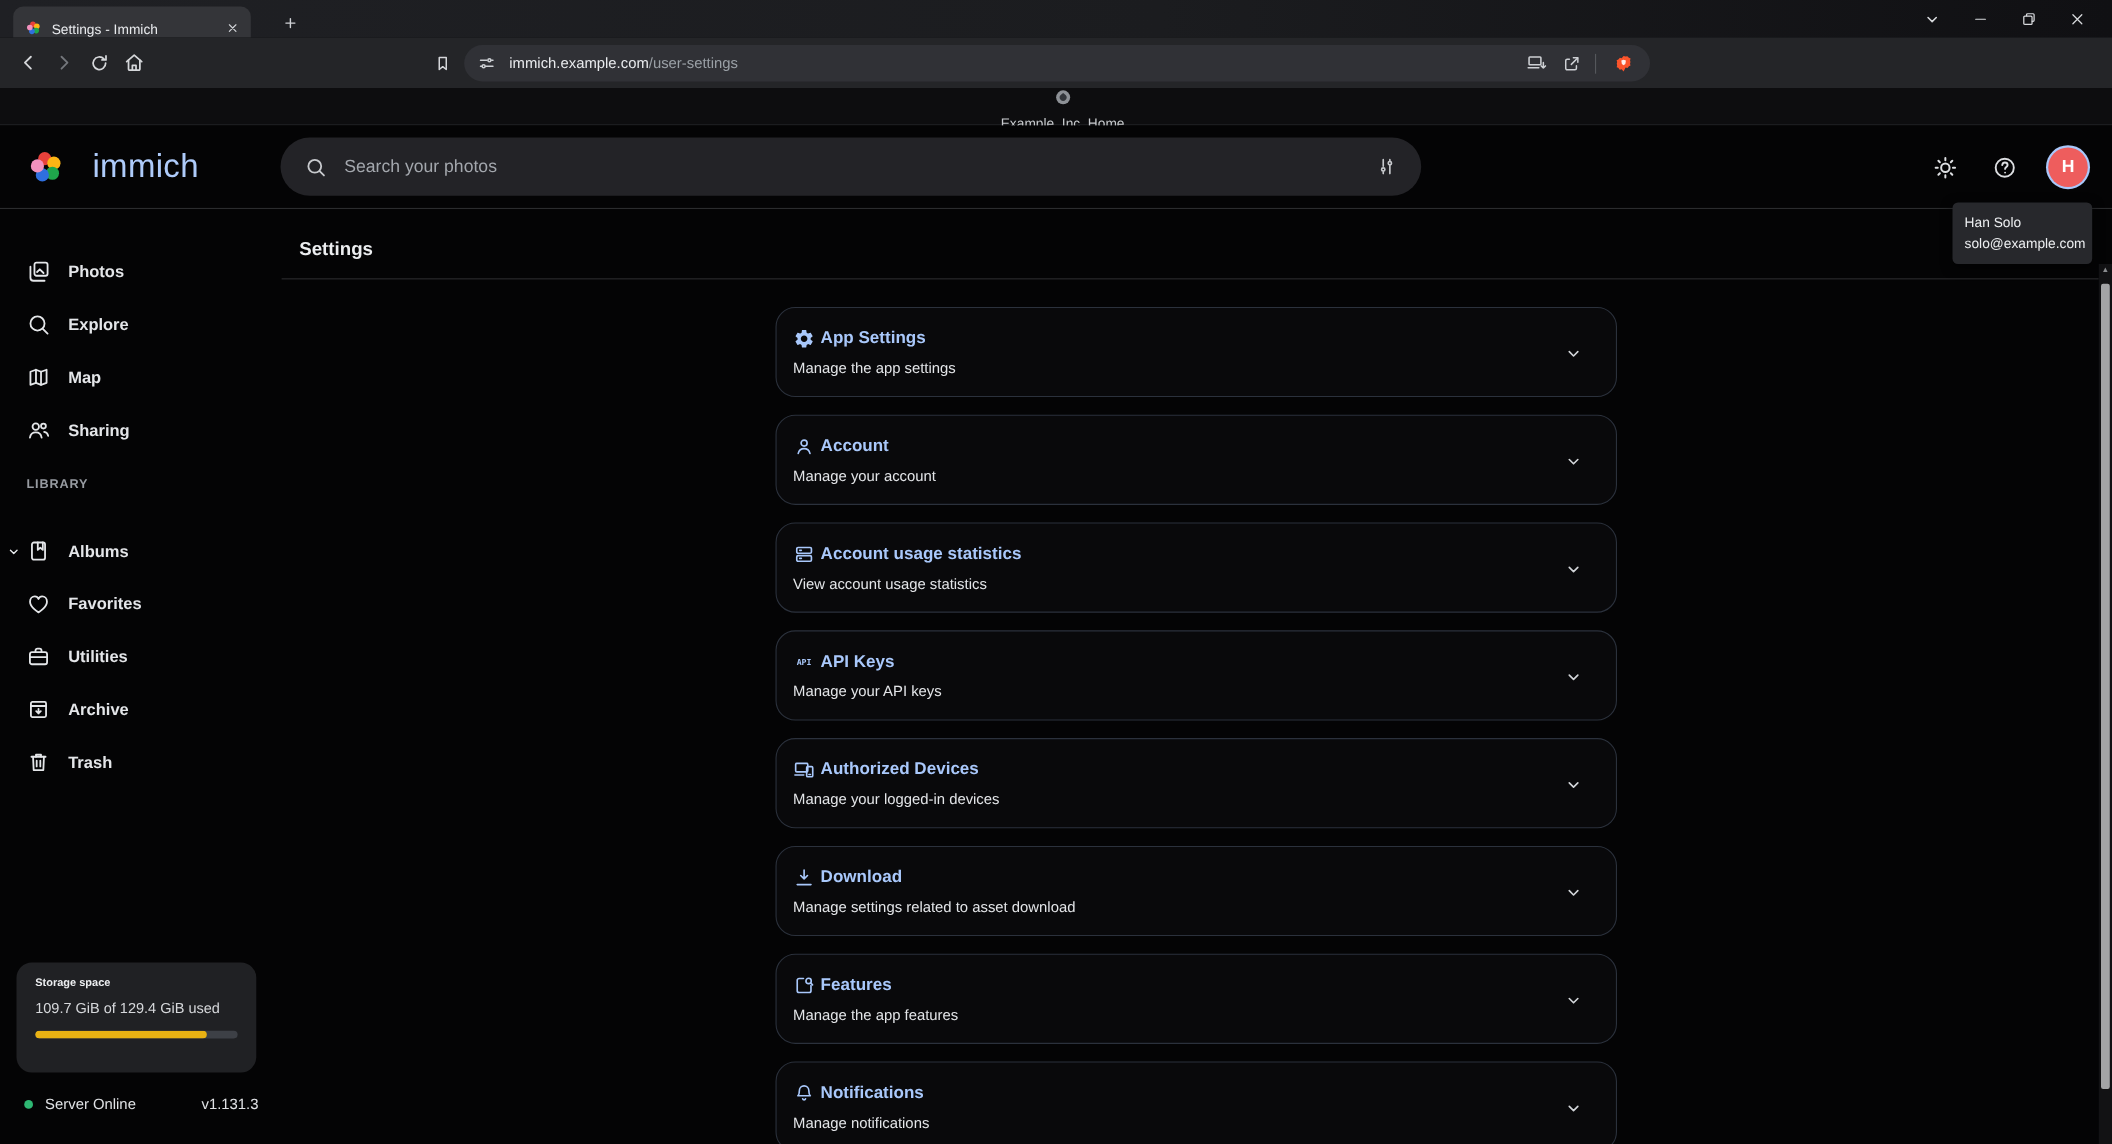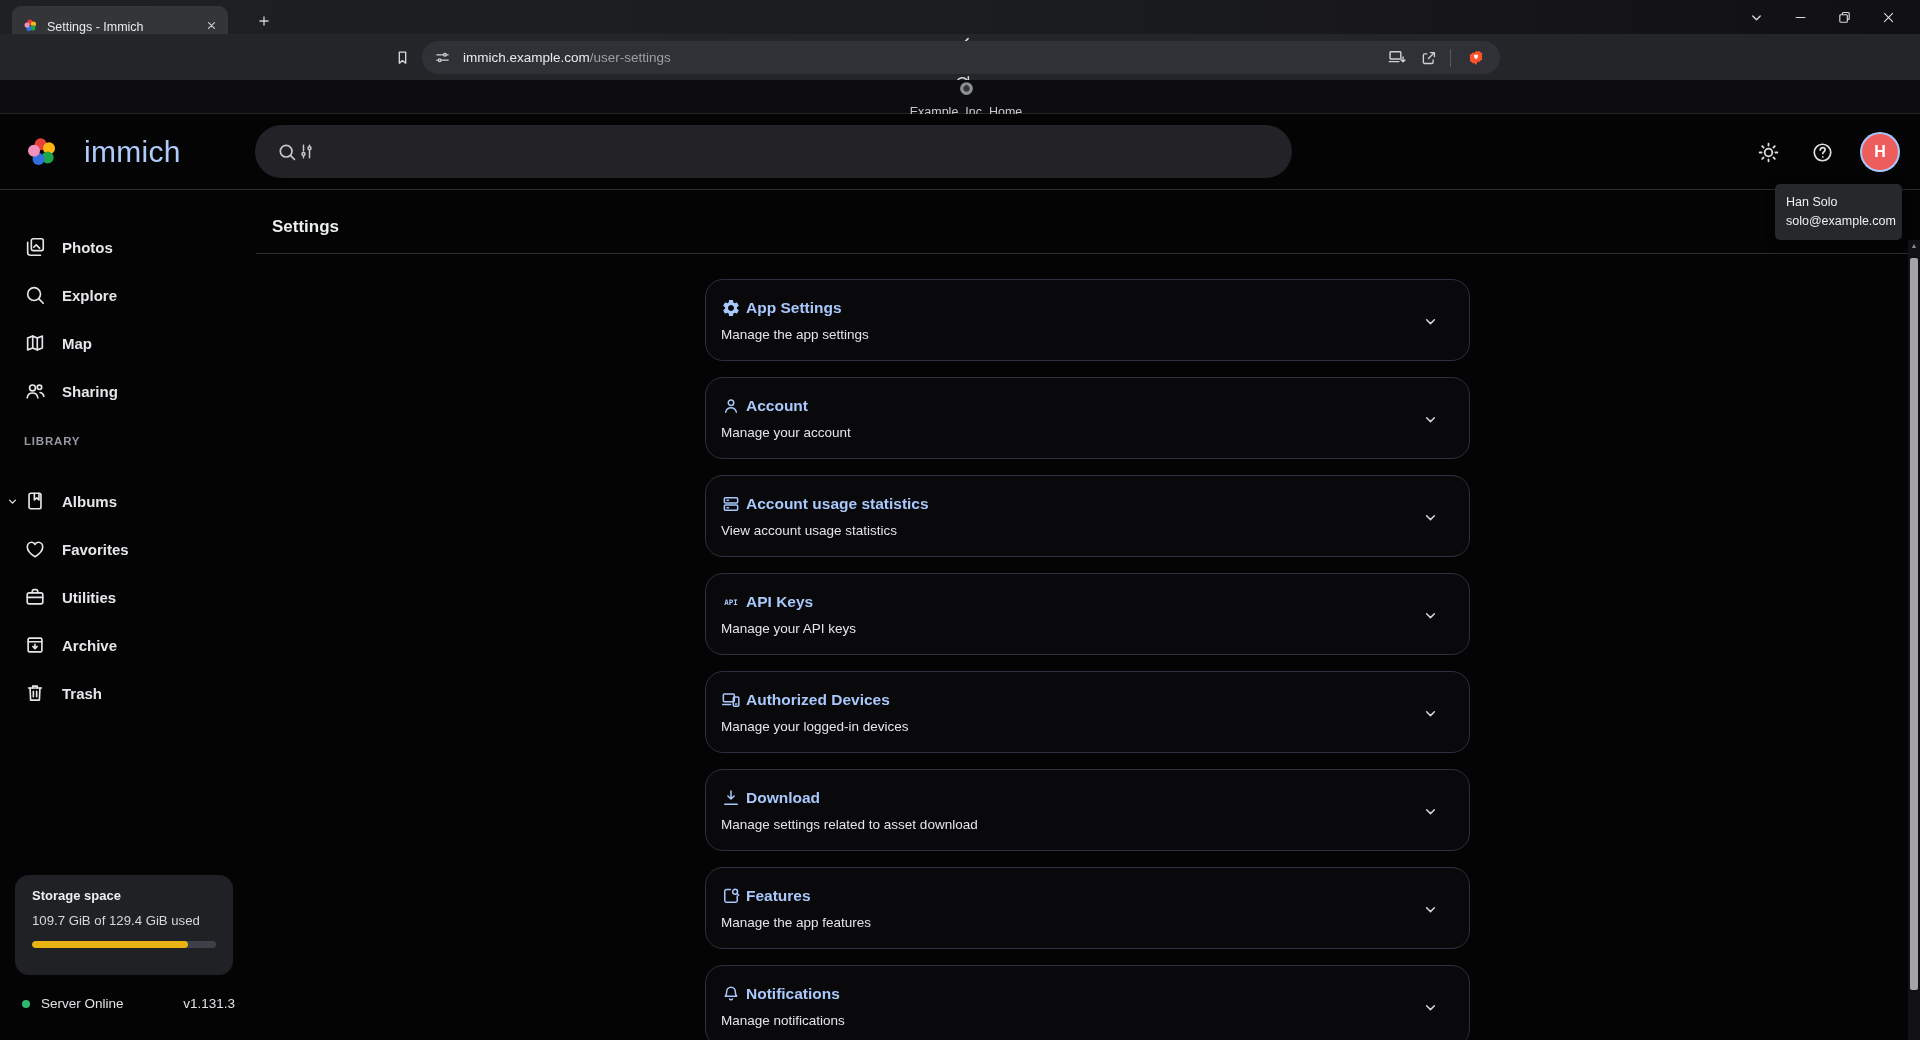--- a/index.html
+++ b/index.html
@@ -13,21 +13,21 @@
   .tab { position:absolute; left:12px; top:6px; width:216px; height:28px; background:#343539;
     border-radius:9px 9px 0 0; display:flex; align-items:flex-end; padding:0 8px 0 10px; gap:8px; }
   .tab-title { flex:1; font-size:12.5px; color:#e8eaed; white-space:nowrap; overflow:hidden; }
   .tab-close { width:18px; height:18px; border-radius:4px; display:flex; align-items:center; justify-content:center; color:#cfd1d5; }
   .newtab { position:absolute; left:252px; top:9px; width:24px; height:24px; border-radius:6px;
     display:flex; align-items:center; justify-content:center; color:#cfd1d5; }
   .win-controls { position:absolute; right:10px; top:0; height:34px; display:flex; align-items:center; }
   .win-btn { width:44px; height:34px; display:flex; align-items:center; justify-content:center; color:#d8dadd; }
 
   .toolbar { position:absolute; left:0; top:34px; width:100%; height:46px; background:#242528;
-    display:flex; align-items:center;flex-direction:column; }
+    display:flex; align-items:center; }
   .nav-btn { width:28px; height:28px; display:flex; align-items:center; justify-content:center; color:#d5d7da; margin-left:4px; }
   .nav-btn.dim { color:#74777c; }
   .bookmark-btn { position:absolute; left:388px; top:9px; width:28px; height:28px; display:flex; align-items:center; justify-content:center; color:#d5d7da; }
   .urlbar { position:absolute; left:422px; top:7px; width:1078px; height:33px; background:#303136;
     border-radius:17px; display:flex; align-items:center; padding:0 10px 0 12px; }
   .url-tune { color:#cdd0d4; margin-right:12px; }
   .url-text { flex:1; font-size:13.5px; white-space:nowrap; overflow:hidden; }
   .url-host { color:#e8eaed; }
   .url-path { color:#9aa0a6; }
   .pill-btn { width:28px; height:28px; display:flex; align-items:center; justify-content:center; color:#cdd0d4; margin-left:4px; }
@@ -61,21 +61,21 @@
   
   .sidebar { position:absolute; left:0; top:76px; width:256px; bottom:0; padding-top:33px; }
   .side-item { height:48px; display:flex; align-items:center; padding-left:24px; gap:16px;
     font-size:15px; font-weight:600; color:#e4e6e9; position:relative; border-radius:0 24px 24px 0; }
   .side-item .icn { color:#e4e6e9; }
   .side-exp { position:absolute; left:6px; color:#aeb1b5; }
   .section-label { margin:20px 0 28px 24px; font-size:11.5px; font-weight:600; letter-spacing:.8px; color:#979ba1; height:14px; }
 
   .storage-card { position:absolute; left:15px; top:761px; width:218px; height:100px; background:#202124;
     border-radius:14px; padding:13px 17px; }
-  .storage-title { font-size:13px; font-weight:700; color:#eceef0; }
+  .storage-title { font-size:10px; font-weight:700; color:#eceef0; }
   .storage-detail { margin-top:10px; font-size:13.2px; color:#d6d8db; }
   .storage-track { margin-top:13px; width:184px; height:7px; border-radius:4px; background:#3d4046; overflow:hidden; }
   .storage-fill { height:100%; border-radius:4px; background:#e9b213; }
   .server-row { position:absolute; left:15px; top:882px; width:220px; display:flex; align-items:center; font-size:13.5px; color:#e0e2e5; }
   .server-dot { width:8px; height:8px; border-radius:50%; background:#2eb873; margin:0 11px 0 7px; }
   .server-label { flex:1; }
 
   
   .main-area { position:absolute; left:0; top:76px; right:12px; bottom:0; overflow:hidden; }
   .page-title { position:absolute; left:272px; top:27px; font-size:17px; font-weight:700; color:#eceef0; }
@@ -254,20 +254,21 @@
             <circle cx="7.2" cy="11.3" r="3.6" fill="#f291be"></circle>
           </svg>
         </span>
       <span class="logo-text">immich</span>
     </div>
     <div class="searchbar">
       <svg class="icn" width="20" height="20" viewBox="0 0 24 24" fill="none" stroke="#c7c9cd" stroke-width="2" stroke-linecap="round">
           <circle cx="11" cy="11" r="7"></circle>
           <path d="M16.3 16.3L21 21"></path>
         </svg>
+      <span class="search-placeholder">Search your photos</span>
       <span class="search-filter">
         <svg class="icn" width="19" height="19" viewBox="0 0 24 24" fill="none" stroke="currentColor" stroke-width="1.9" stroke-linecap="round">
             <path d="M8.2 4v7.4M8.2 18.2V20"></path>
             <circle cx="8.2" cy="15.3" r="1.9"></circle>
             <path d="M15.8 4v1.8M15.8 10.8V20"></path>
             <circle cx="15.8" cy="8" r="1.9"></circle>
           </svg>
       </span>
     </div>
     <div class="hdr-right">

